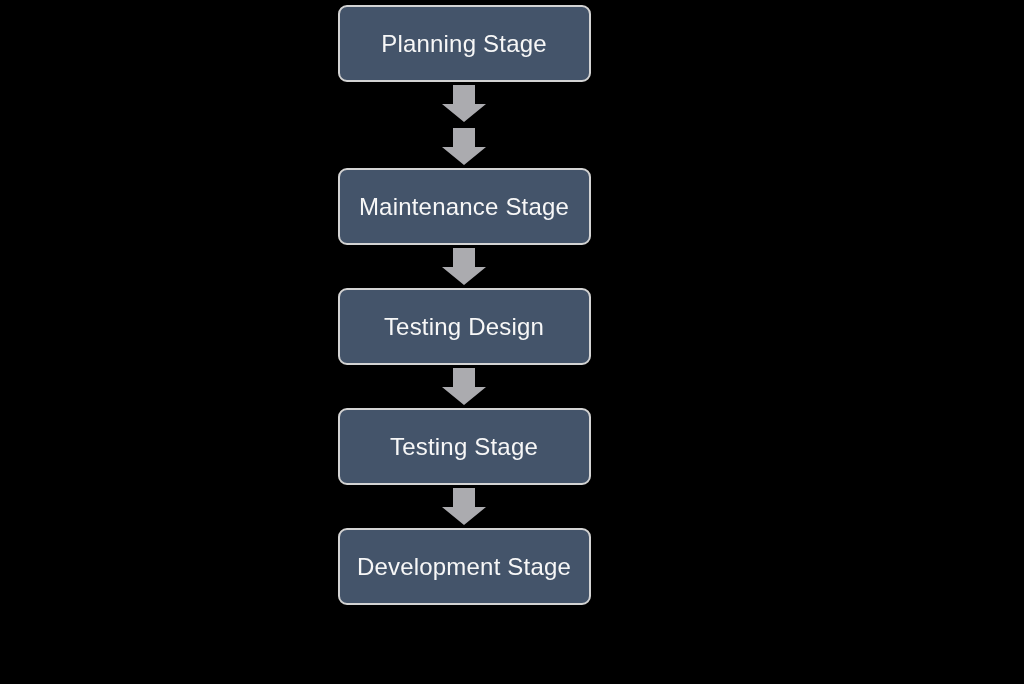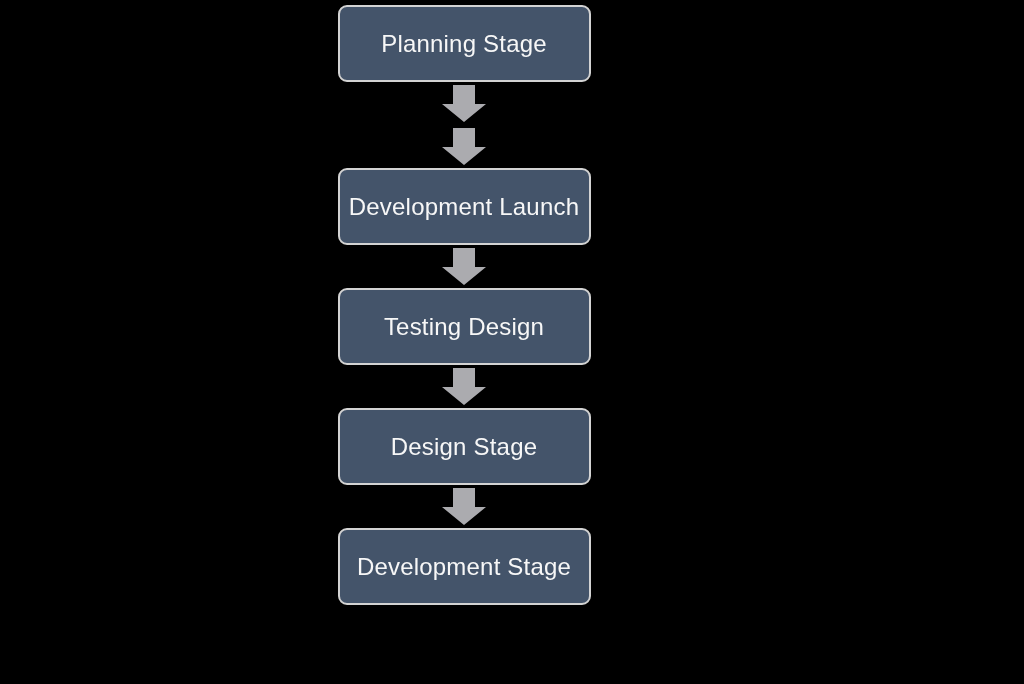--- a/index.html
+++ b/index.html
@@ -65,35 +65,35 @@
   </div>
   <svg class="arrow" width="44" height="37" viewBox="0 0 44 37" aria-hidden="true">
     <polygon points="11,0 33,0 33,19 44,19 22,37 0,19 11,19"></polygon>
   </svg>
 
   <svg class="arrow" width="44" height="37" viewBox="0 0 44 37" aria-hidden="true">
     <polygon points="11,0 33,0 33,19 44,19 22,37 0,19 11,19"></polygon>
   </svg>
 
   <div class="stage-box">
-    <span class="stage-label">Development Launch</span>
+    <span class="stage-label">Maintenance Stage</span>
   </div>
   <svg class="arrow" width="44" height="37" viewBox="0 0 44 37" aria-hidden="true">
     <polygon points="11,0 33,0 33,19 44,19 22,37 0,19 11,19"></polygon>
   </svg>
 
   <div class="stage-box">
     <span class="stage-label">Testing Design</span>
   </div>
   <svg class="arrow" width="44" height="37" viewBox="0 0 44 37" aria-hidden="true">
     <polygon points="11,0 33,0 33,19 44,19 22,37 0,19 11,19"></polygon>
   </svg>
 
   <div class="stage-box">
-    <span class="stage-label">Design Stage</span>
+    <span class="stage-label">Testing Stage</span>
   </div>
   <svg class="arrow" width="44" height="37" viewBox="0 0 44 37" aria-hidden="true">
     <polygon points="11,0 33,0 33,19 44,19 22,37 0,19 11,19"></polygon>
   </svg>
 
   <div class="stage-box">
     <span class="stage-label">Development Stage</span>
   </div>
 
 </div>

